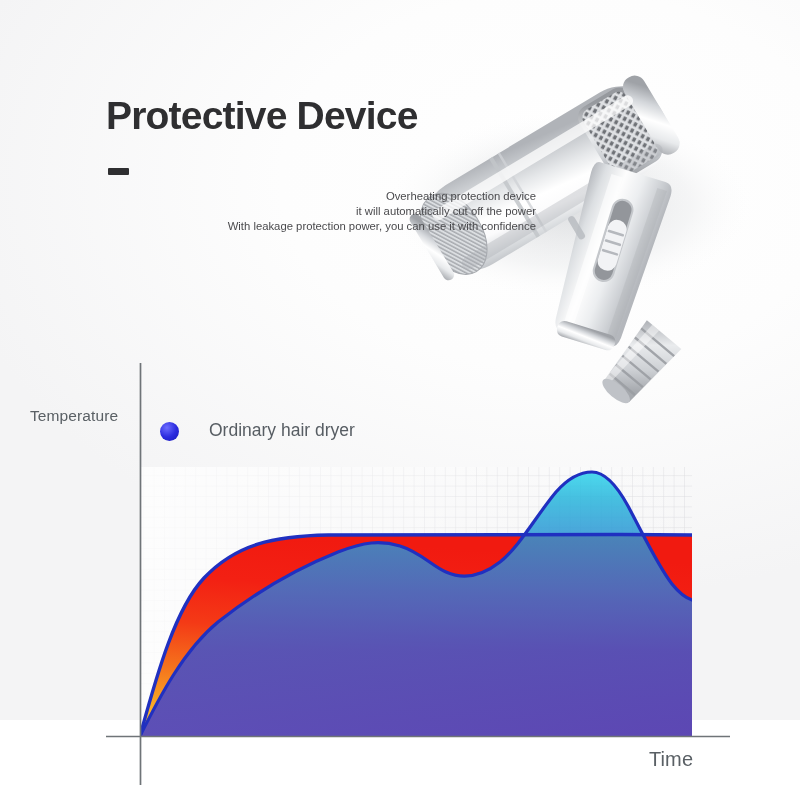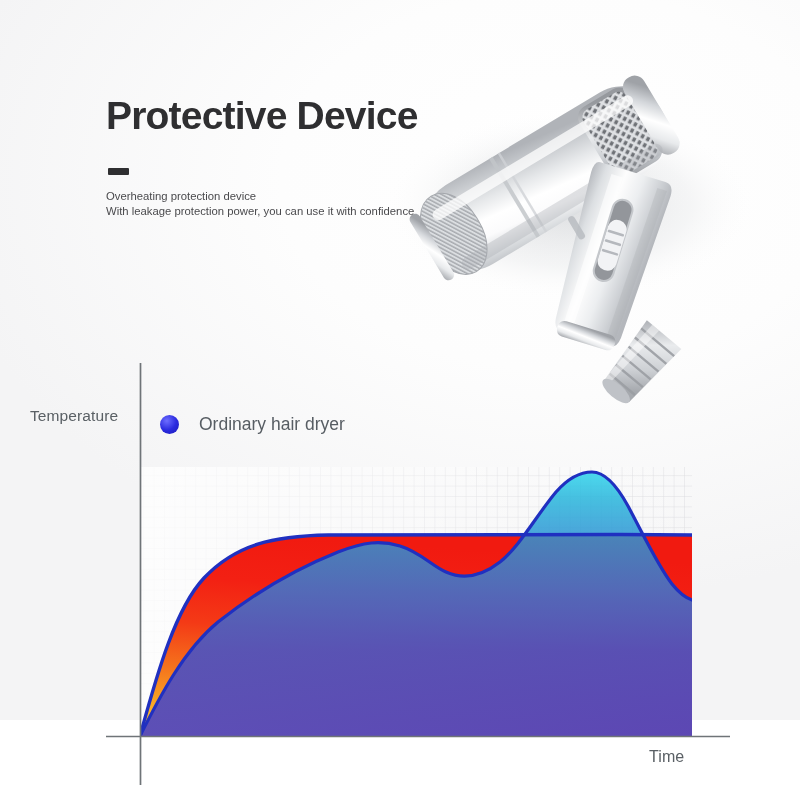--- a/index.html
+++ b/index.html
@@ -54,20 +54,21 @@
     background: #2f2f31;
     margin: 31px 0 0 2px;
     border-radius: 1px;
   }
   #blurb {
     margin: 14px 0 0 0;
     font-size: 11.3px;
     line-height: 1.32;
     color: #4a4a4d;
     white-space: nowrap;
+    text-align: right;
   }
   #blurb span { display: block; }
   #blurb span.indent { padding-left: 4px; }
 
   
   #chart {
     position: absolute;
     left: 8px;
     top: 340px;
     width: 800px;
@@ -79,34 +80,35 @@
     top: 67px;
     font-size: 15.5px;
     color: #5a6065;
     letter-spacing: 0.1px;
     white-space: nowrap;
   }
   #x-axis-label {
     position: absolute;
     left: 641px;
     top: 408px;
-    font-size: 16px;
+    font-size: 20px;
     color: #5a6065;
     letter-spacing: 0.1px;
     white-space: nowrap;
   }
   #legend {
     position: absolute;
     left: 152px;
     top: 68px;
   }
   .legend-row {
     display: flex;
-    align-items: center;
+    align-items: flex-end;
     height: 33px;
+    gap: 10px;
   }
   .legend-dot {
     width: 19px;
     height: 19px;
     border-radius: 50%;
     flex: 0 0 auto;
   }
   .legend-dot.blue {
     background: radial-gradient(circle at 36% 30%, #6d6dff 0%, #2b2bdf 52%, #1a1ab8 100%);
   }
@@ -241,20 +243,21 @@
         <rect x="186" y="215" width="7" height="26" rx="3.5" fill="#b9bcc1" opacity="0.85"></rect>
       </g>
     </svg>
   </div>
 
   <div id="headline">
     <h1 id="title">Protective Device</h1>
     <div id="rule"></div>
     <p id="blurb">
       <span>Overheating protection device</span>
+      <span>it will automatically cut off the power</span>
       <span>With leakage protection power, you can use it with confidence</span>
     </p>
   </div>
 
   <div id="chart">
 
     <div id="y-axis-label">Temperature</div>
     <div id="x-axis-label">Time</div>
 
     <div id="legend">

